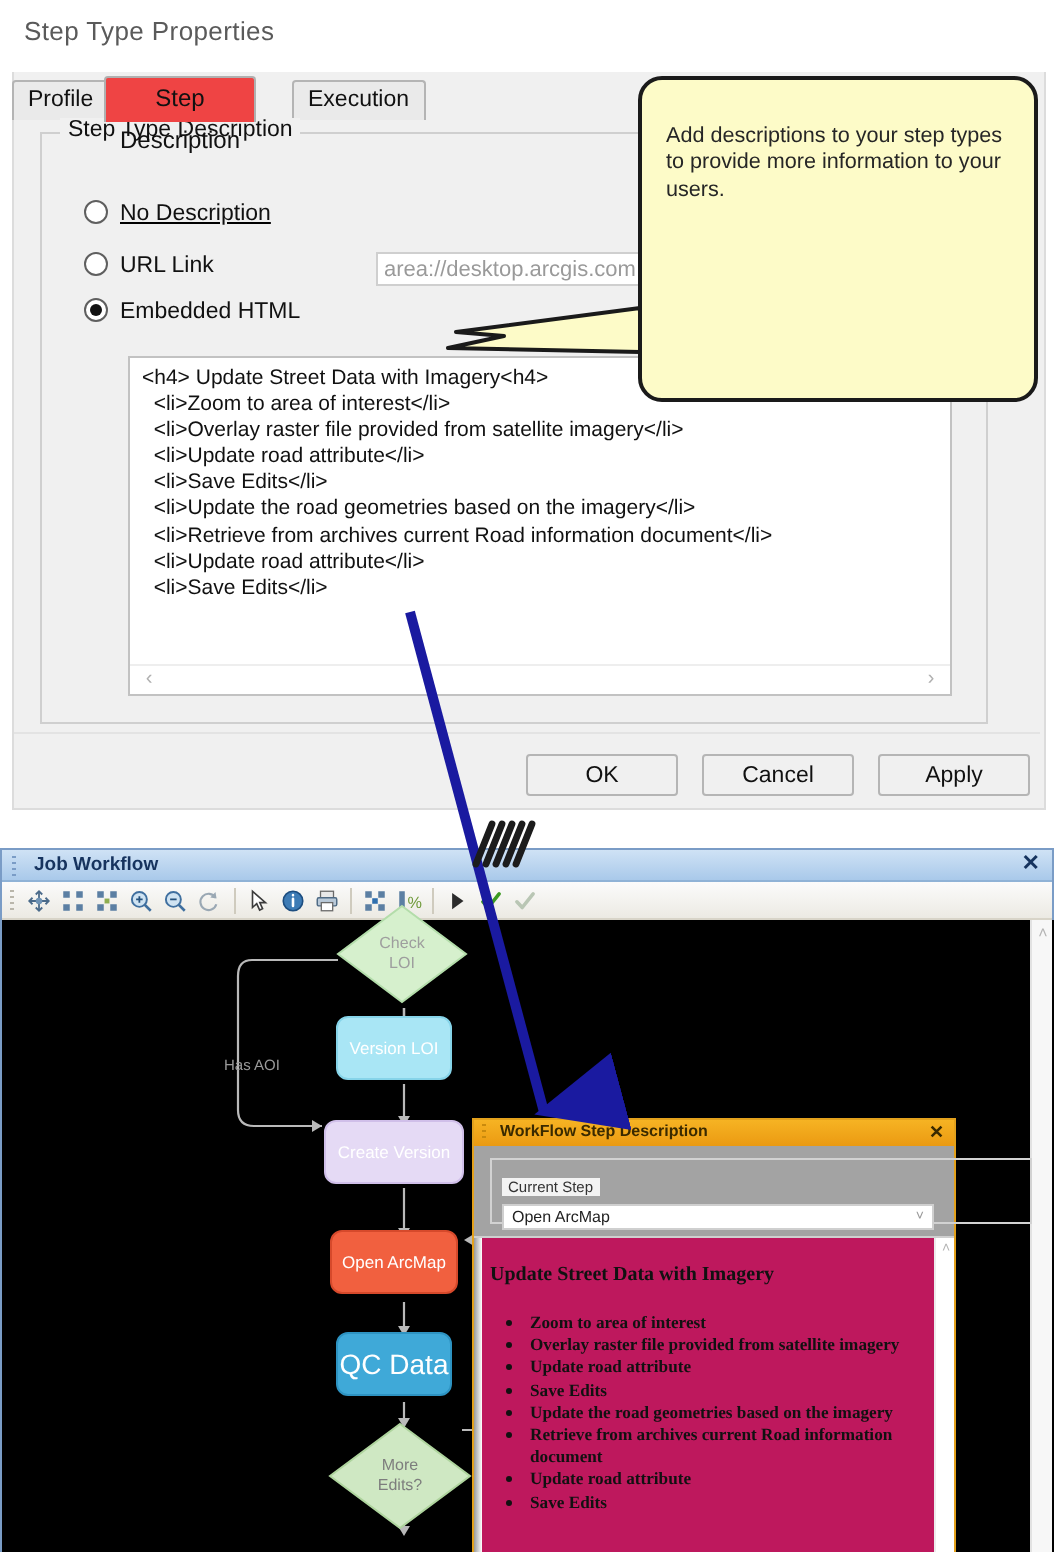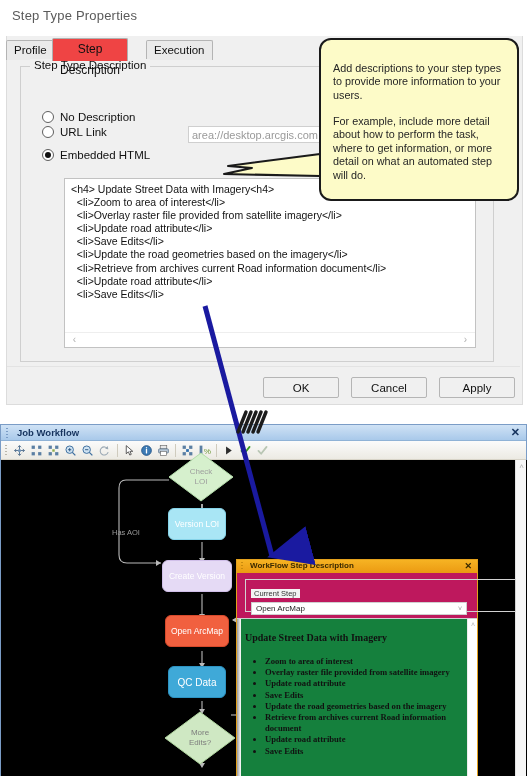--- a/index.html
+++ b/index.html
@@ -182,40 +182,40 @@
     box-sizing:border-box;
   }
   #sd-title{position:absolute;left:13px;top:1px;font-size:8px;font-weight:bold;color:#3a2a00;}
   .sd-grip{
     position:absolute;left:4px;top:2px;width:2px;height:9px;
     background-image:repeating-linear-gradient(#c98a0d 0 1px, transparent 1px 3px);
   }
   #sd-close{position:absolute;right:5px;top:0px;font-size:9px;font-weight:bold;color:#3a2a00;line-height:12px;}
   #sd-toparea{
     position:absolute;left:0;top:13px;width:100%;height:46px;
-    background:#be185d;border-bottom:1px solid #cfcfcf;box-sizing:border-box;
+    background:#a3a3a3;border-bottom:1px solid #cfcfcf;box-sizing:border-box;
   }
   .sd-group{
     position:absolute;left:8px;top:6px;width:271px;height:33px;
     border:1px solid #d2d2d2;box-sizing:border-box;
   }
   .sd-group-label{
     position:absolute;left:14px;top:16px;background:#f3f3f3;padding:0 3px;
     font-size:7.5px;color:#333;z-index:2;
   }
   .sd-combo{
     position:absolute;left:14px;top:29px;width:216px;height:13px;
     background:#fff;border:1px solid #cfcfcf;box-sizing:border-box;
     font-size:8px;color:#222;line-height:12px;padding-left:4px;
   }
   .sd-combo-arrow{
     position:absolute;right:4px;top:0;font-size:7px;color:#9a9a9a;line-height:12px;
   }
   #sd-content{
-    position:absolute;left:0;top:59px;width:100%;height:157px;background:#15803d;
+    position:absolute;left:0;top:59px;width:100%;height:157px;background:#be185d;
   }
   #sd-heading{
     position:absolute;left:8px;top:13px;
     font-family:"Liberation Serif", serif;font-weight:bold;font-size:10px;color:#111;
   }
   #sd-list{
     position:absolute;left:16px;top:37px;right:18px;margin:0;padding:0 0 0 12px;
     font-family:"Liberation Serif", serif;font-weight:bold;font-size:8.6px;
     line-height:11.2px;color:#111;
   }
@@ -241,21 +241,21 @@
 
   <div class="tabstrip">
     <div class="tab" style="left:0;">Profile</div>
     <div class="tab active" style="left:46px;">Step Description</div>
     <div class="tab" style="left:140px;">Execution</div>
   </div>
 
   <div class="groupbox"></div>
   <div class="groupbox-label">Step Type Description</div>
 
-  <div class="radio-row" style="left:42px;top:111px;">
+  <div class="radio-row" style="left:42px;top:100px;text-decoration:underline;">
     <span class="radio"></span><span class="radio-label">No Description</span>
   </div>
 
   <div class="radio-row" style="left:42px;top:126px;">
     <span class="radio"></span><span class="radio-label">URL Link</span>
   </div>
 
   <div class="url-input" title="http://desktop.arcgis.com">area://desktop.arcgis.com</div>
 
   <div class="radio-row" style="left:42px;top:149px;">
@@ -283,21 +283,20 @@
   <div class="dlg-btn" id="btn-cancel">Cancel</div>
   <div class="dlg-btn" id="btn-apply">Apply</div>
 </div>
 
 <svg class="callout-tail" viewBox="0 0 100 26">
   <path d="M98 2 L6 14 L30 16 L2 22 L98 24 Z" fill="#fdfbc8" stroke="#1a1a1a" stroke-width="2" stroke-linejoin="round"></path>
 </svg>
 
 <div class="callout">
   <div class="callout-p" id="callout-p1">Add descriptions to your step types to provide more information to your users.</div>
-  <div class="callout-p" id="callout-p2">For example, include more detail about how to perform the task, where to get information, or more detail on what an automated step will do.</div>
 </div>
 
 <div id="wf-window">
 
   <div id="wf-titlebar">
     <span class="grip"></span>
     <span id="wf-title">Job Workflow</span>
     <span class="win-close">✕</span>
   </div>
 
@@ -453,21 +452,21 @@
   </div>
 
   <div class="node rect" style="left:162px;top:560px;width:70px;height:32px;background:#e5daf5;border:1px solid #d0bfe9;color:#ffffff;font-size:8.5px;">
     <span>Create Version</span>
   </div>
 
   <div class="node rect" style="left:165px;top:615px;width:64px;height:32px;background:#f1603f;border:1px solid #d6492b;color:#ffffff;font-size:8.5px;">
     <span>Open ArcMap</span>
   </div>
 
-  <div class="node rect" style="left:168px;top:666px;width:58px;height:32px;background:#3fa9d8;border:1px solid #2d93c2;color:#ffffff;font-size:10px;">
+  <div class="node rect" style="left:168px;top:666px;width:58px;height:32px;background:#3fa9d8;border:1px solid #2d93c2;color:#ffffff;font-size:14px;">
     <span>QC Data</span>
   </div>
 
   <svg style="position:absolute;left:164px;top:711px;" width="72" height="54">
     <polygon points="36,1 71,27 36,53 1,27" fill="#cfe8c3" stroke="#aed49d" stroke-width="1"></polygon>
   </svg>
   <div class="node" style="left:164px;top:711px;width:72px;height:54px;color:#7d7d7d;font-size:8px;line-height:10px;">
     <span style="white-space:pre-line;">More
 Edits?</span>
   </div>

